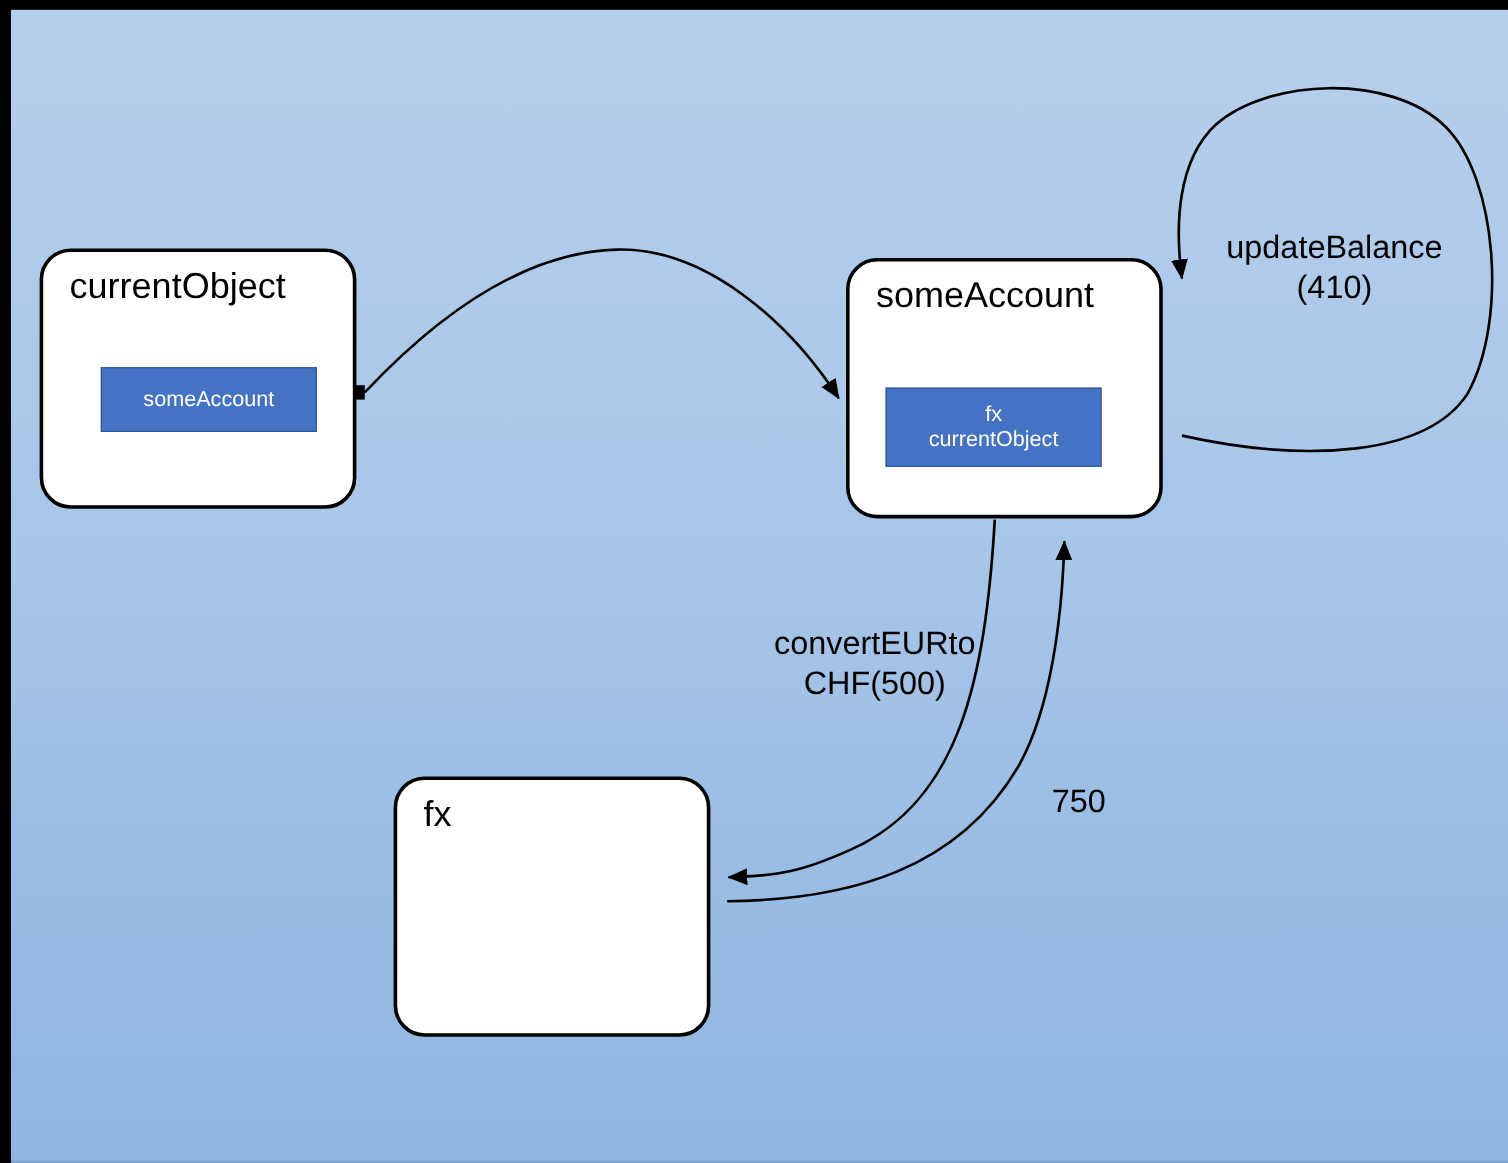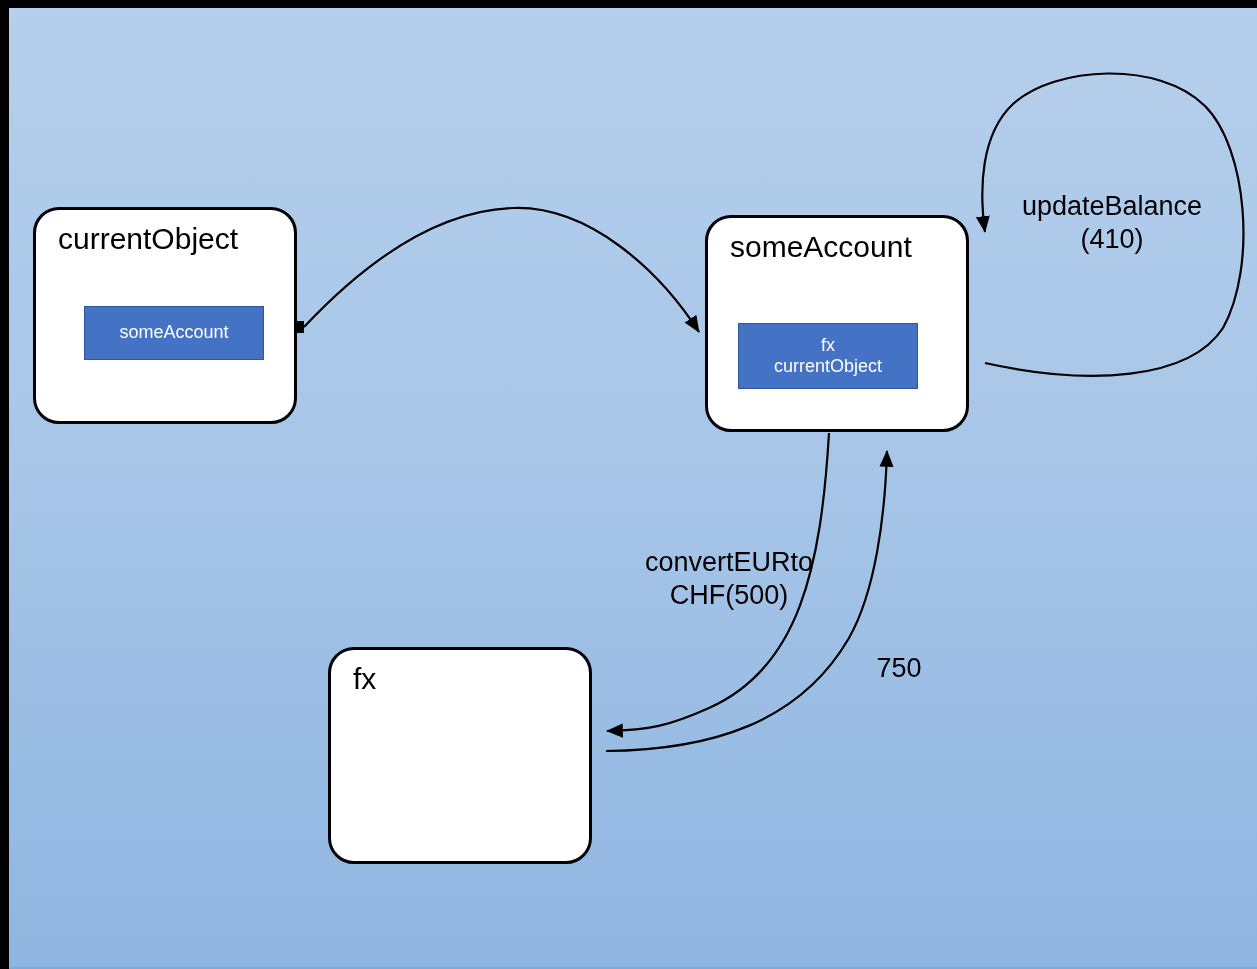--- a/index.html
+++ b/index.html
@@ -102,21 +102,21 @@
   .edge-label {
     position: absolute;
     color: #000000;
     font-size: 26px;
     line-height: 1.22;
     text-align: center;
     white-space: pre-line;
   }
   #label-deposit       { left: 368px; top: 248px; width: 270px; font-size: 27px; }
   #label-updateBalance { left: 978px; top: 182px; width: 250px; font-size: 27px; }
-  #label-convert       { left: 600px; top: 538px; width: 240px; font-size: 27px; }
+  #label-convert       { left: 600px; top: 512px; width: 240px; font-size: 27px; }
   #label-750           { left: 845px; top: 644px; width: 90px;  font-size: 27px; text-align: center; }
 </style>
 </head>
 <body>
 
 <div id="canvas">
 
   <div id="bottom-hairline"></div>
 
 

